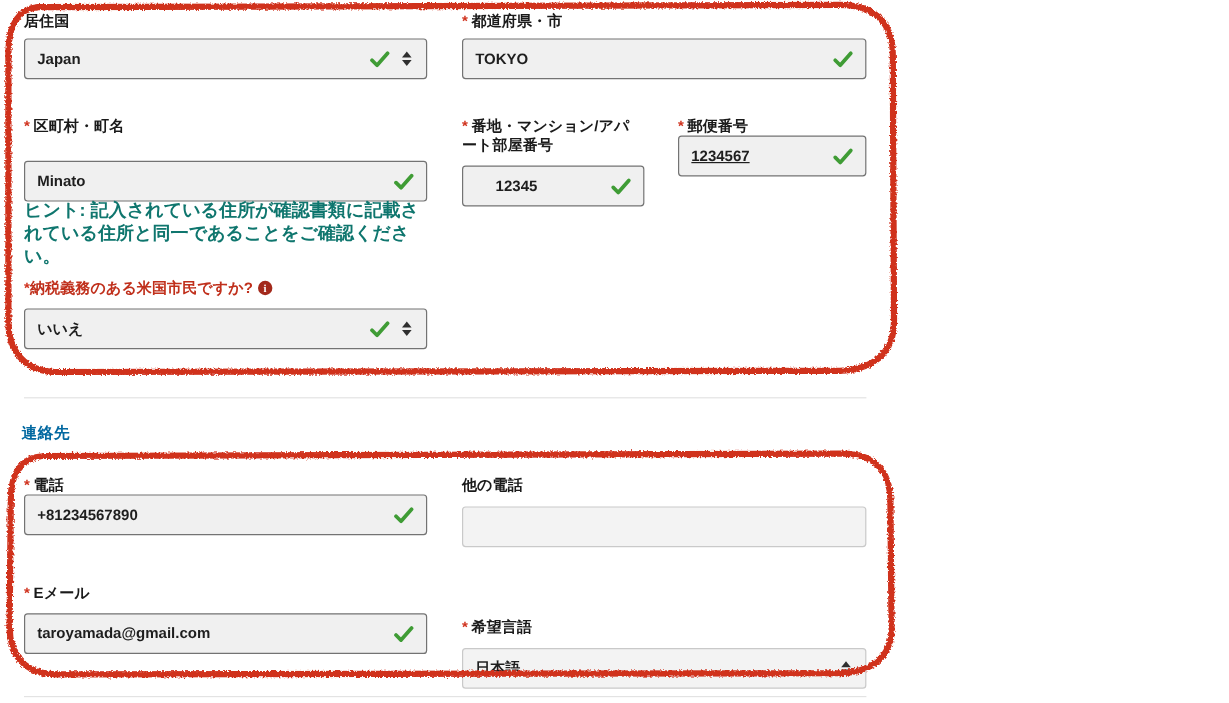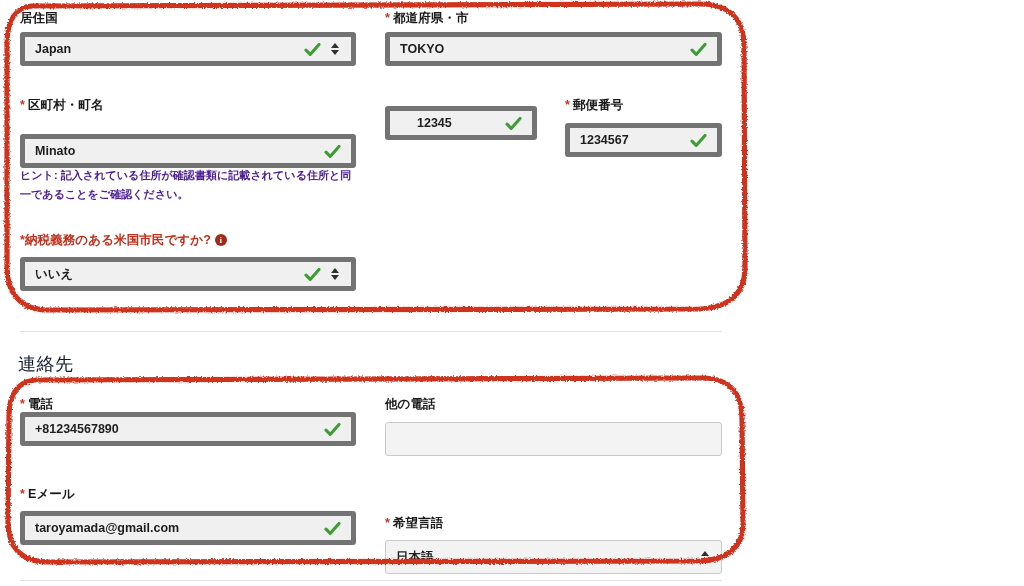--- a/index.html
+++ b/index.html
@@ -39,21 +39,21 @@
   }
   .flabel.alert-label .req {
     margin-right: 0;
   }
 
   .control {
     position: relative;
     box-sizing: border-box;
     height: 34px;
     background: #f0f0f0;
-    border: 5px solid #737373;
+    border: 1px solid #737373;
     border-radius: 3px;
     display: flex;
     align-items: center;
     padding: 0 10px;
     font-size: 12.5px;
     font-weight: bold;
     color: #1e1e1e;
   }
   .control.plain {
     border: 1px solid #c9c9c9;
@@ -94,24 +94,24 @@
     width: 0; height: 0;
     border-left: 4px solid transparent;
     border-right: 4px solid transparent;
   }
   .stepper i.up   { border-bottom: 5px solid #2f2f2f; }
   .stepper i.down { border-top: 5px solid #2f2f2f; }
 
   
   .hint {
     position: absolute;
-    font-size: 11px;
+    font-size: 15px;
     font-weight: bold;
     line-height: 19px;
-    color: #4c1d95;
+    color: #0f766e;
     letter-spacing: 0.05px;
   }
 
   
   .info-badge {
     display: inline-block;
     width: 12px; height: 12px;
     border-radius: 50%;
     background: #a3291b;
     color: #ffffff;
@@ -121,23 +121,23 @@
     line-height: 12px;
     text-align: center;
     vertical-align: 1px;
     margin-left: 4px;
     font-family: "Liberation Serif", serif;
   }
 
   
   .section-heading {
     position: absolute;
-    font-size: 18px;
-    font-weight: normal;
-    color: #0f172a;
+    font-size: 13px;
+    font-weight: bold;
+    color: #0369a1;
     letter-spacing: 0.5px;
   }
 
   
   .hrule {
     position: absolute;
     height: 1px;
     background: #e3e3e3;
   }
 
@@ -194,35 +194,38 @@
       <svg width="17" height="17" viewBox="0 0 17 17">
           <path d="M2 9.2 L6.2 13.4 L15 3.4" fill="none" stroke="#3f9c35" stroke-width="3.1" stroke-linecap="round" stroke-linejoin="round"></path>
         </svg>
     </span>
   </div>
 </div>
 
 <div class="hint" style="left:20px; top:166px; width:342px;">ヒント: 記入されている住所が確認書類に記載されている住所と同一であることをご確認ください。</div>
 
 <div class="field" style="left:385px; top:97px; width:152px;">
+  <div class="flabel" style="width:150px;">
+    <span class="req">*</span><span>番地・マンション/アパート部屋番号</span>
+  </div>
   <div class="control" style="margin-top:9px;padding-left:27px;">
     <span class="val">12345</span>
     <span class="tick">
       <svg width="17" height="17" viewBox="0 0 17 17">
           <path d="M2 9.2 L6.2 13.4 L15 3.4" fill="none" stroke="#3f9c35" stroke-width="3.1" stroke-linecap="round" stroke-linejoin="round"></path>
         </svg>
     </span>
   </div>
 </div>
 
 <div class="field" style="left:565px; top:97px; width:157px;">
   <div class="flabel">
     <span class="req">*</span><span>郵便番号</span>
   </div>
-  <div class="control" style="margin-top:10px;">
+  <div class="control" style="text-decoration:underline;">
     <span class="val">1234567</span>
     <span class="tick">
       <svg width="17" height="17" viewBox="0 0 17 17">
           <path d="M2 9.2 L6.2 13.4 L15 3.4" fill="none" stroke="#3f9c35" stroke-width="3.1" stroke-linecap="round" stroke-linejoin="round"></path>
         </svg>
     </span>
   </div>
 </div>
 
 <div class="field" style="left:20px; top:232px; width:336px;">

